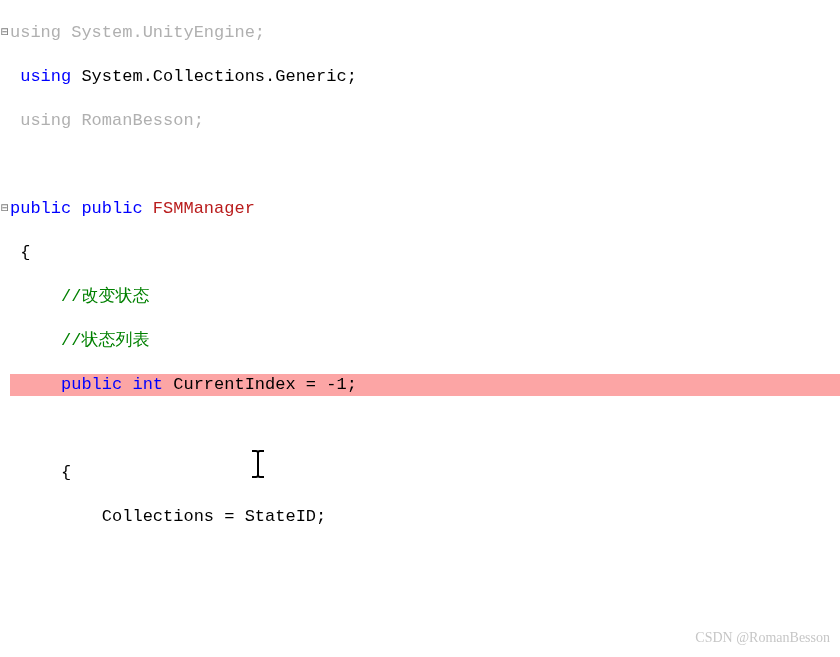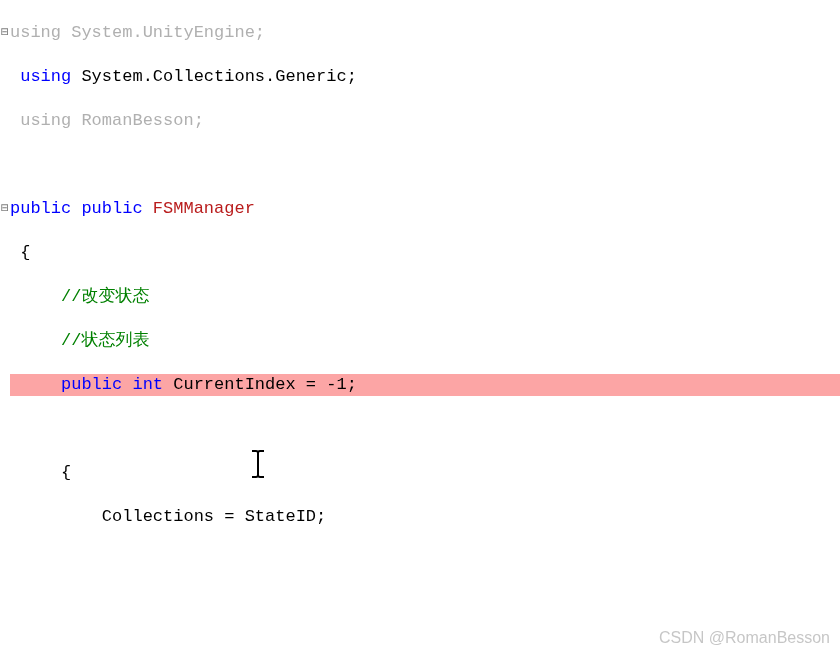--- a/index.html
+++ b/index.html
@@ -46,22 +46,22 @@
       top: 449px;
       width: 20px;
       height: 30px;
       pointer-events: none;
     }
     .watermark {
       position: absolute;
       right: 10px;
       bottom: 8px;
       color: rgba(160,160,160,0.6);
-      font-size: 16px;
-      font-family: Liberation Sans, sans-serif;
+      font-size: 14px;
+      font-family: Liberation Serif, serif;
     }
   </style>
 </head>
 <body>
 
 <div class="code-area">
 <div class="line"><span class="fold-mark" style="left:-10px;top:0;">⊟</span><span class="faded">using</span><span class="faded"> System.UnityEngine;</span></div>
 <div class="line"> <span class="kw-blue">using</span><span class="text"> System.Collections.Generic;</span></div>
 <div class="line"> <span class="faded">using</span><span class="faded"> RomanBesson;</span></div>
 <div class="line"> </div>

